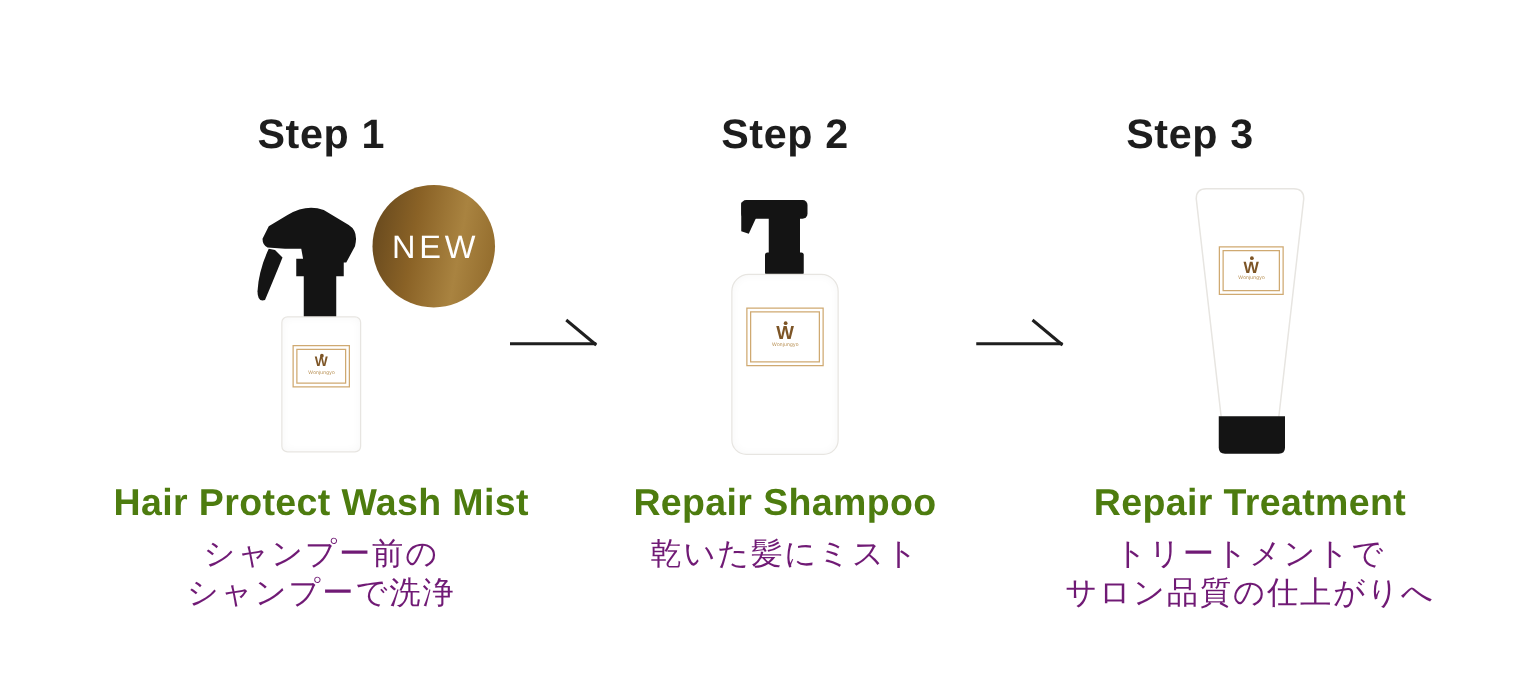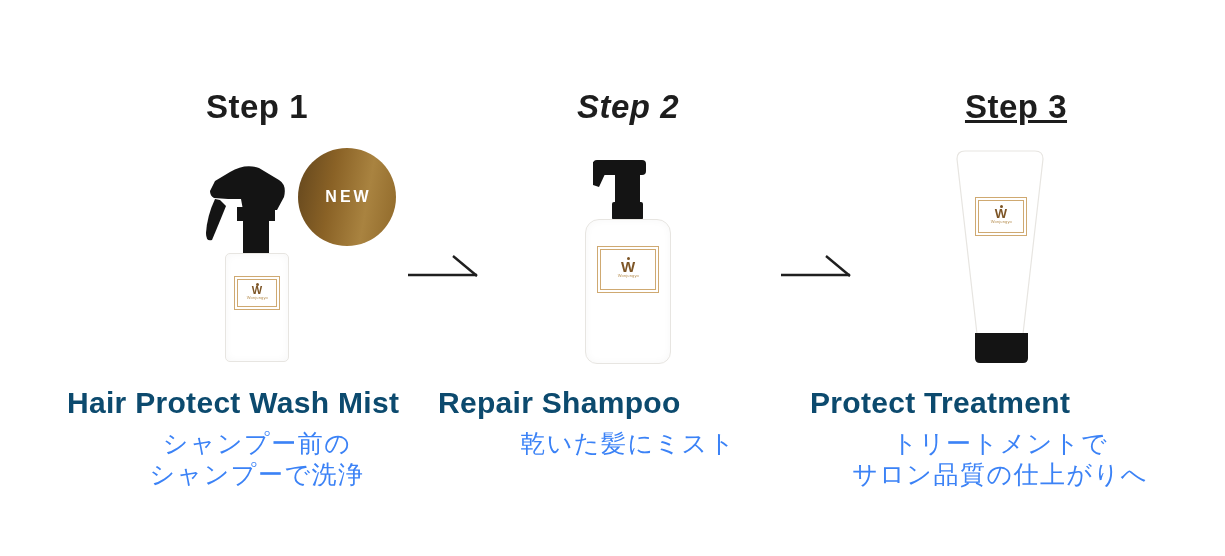--- a/index.html
+++ b/index.html
@@ -20,22 +20,22 @@
     position: absolute;
     top: 72px;
     width: 380px;
     text-align: center;
     font-size: 33px;
     font-weight: 700;
     letter-spacing: 0.5px;
     color: #1d1d1d;
   }
   .step-col-1 { left: 67px; }
-  .step-col-2 { left: 438px; font-style: italic; }
-  .step-col-3 { left: 826px; text-decoration: underline; }
+  .step-col-2 { left: 438px; }
+  .step-col-3 { left: 762px; }
 
   
   .bottle-body {
     position: absolute;
     background: #ffffff;
     border: 1px solid #e7e5e1;
     box-shadow: inset 0 0 8px rgba(0,0,0,0.035);
     display: flex;
     justify-content: center;
   }
@@ -95,53 +95,53 @@
     left: 298px; top: 132px;
     width: 98px; height: 98px;
     border-radius: 50%;
     background: linear-gradient(100deg, #63461d 0%, #8a6226 35%, #a98340 68%, #8f6829 100%);
     display: flex;
     align-items: center;
     justify-content: center;
   }
   .new-badge span {
     color: #ffffff;
-    font-size: 16px;
-    font-weight: 700;
+    font-size: 26px;
+    font-weight: 400;
     letter-spacing: 3px;
     margin-right: -3px;
   }
 
   
   .arrow { position: absolute; width: 75px; height: 32px; }
   .arrow-1 { left: 405px; top: 233px; }
   .arrow-2 { left: 778px; top: 233px; }
   .arrow path { stroke: #1f1f1f; stroke-width: 2.4; fill: none; }
 
   
   .product-name {
     position: absolute;
     top: 370px;
     width: 380px;
-    text-align: left;
+    text-align: center;
     font-size: 30px;
     font-weight: 700;
     letter-spacing: 0.3px;
-    color: #0c4a6e;
+    color: #4d7c0f;
     white-space: nowrap;
   }
   .product-desc {
     position: absolute;
     top: 412px;
     width: 380px;
     text-align: center;
     font-size: 25px;
     line-height: 31px;
     letter-spacing: 1.5px;
-    color: #3b82f6;
+    color: #701a75;
   }
   .name-col-1, .desc-col-1 { left: 67px; }
   .name-col-2, .desc-col-2 { left: 438px; }
   .name-col-3, .desc-col-3 { left: 810px; }
 </style>
 </head>
 <body>
 
 <div class="canvas">
 
@@ -201,21 +201,21 @@
   <div class="brand-label label-3">
     <div class="inner">
       <span class="logo-dot"></span>
       <span class="logo-w">W</span>
       <span class="brand-name">Wonjungyo</span>
     </div>
   </div>
 
   <div class="product-name name-col-1">Hair Protect Wash Mist</div>
   <div class="product-name name-col-2">Repair Shampoo</div>
-  <div class="product-name name-col-3">Protect Treatment</div>
+  <div class="product-name name-col-3">Repair Treatment</div>
 
   <div class="product-desc desc-col-1">
     <div>シャンプー前の</div>
     <div>シャンプーで洗浄</div>
   </div>
   <div class="product-desc desc-col-2">
     <div>乾いた髪にミスト</div>
   </div>
   <div class="product-desc desc-col-3">
     <div>トリートメントで</div>

